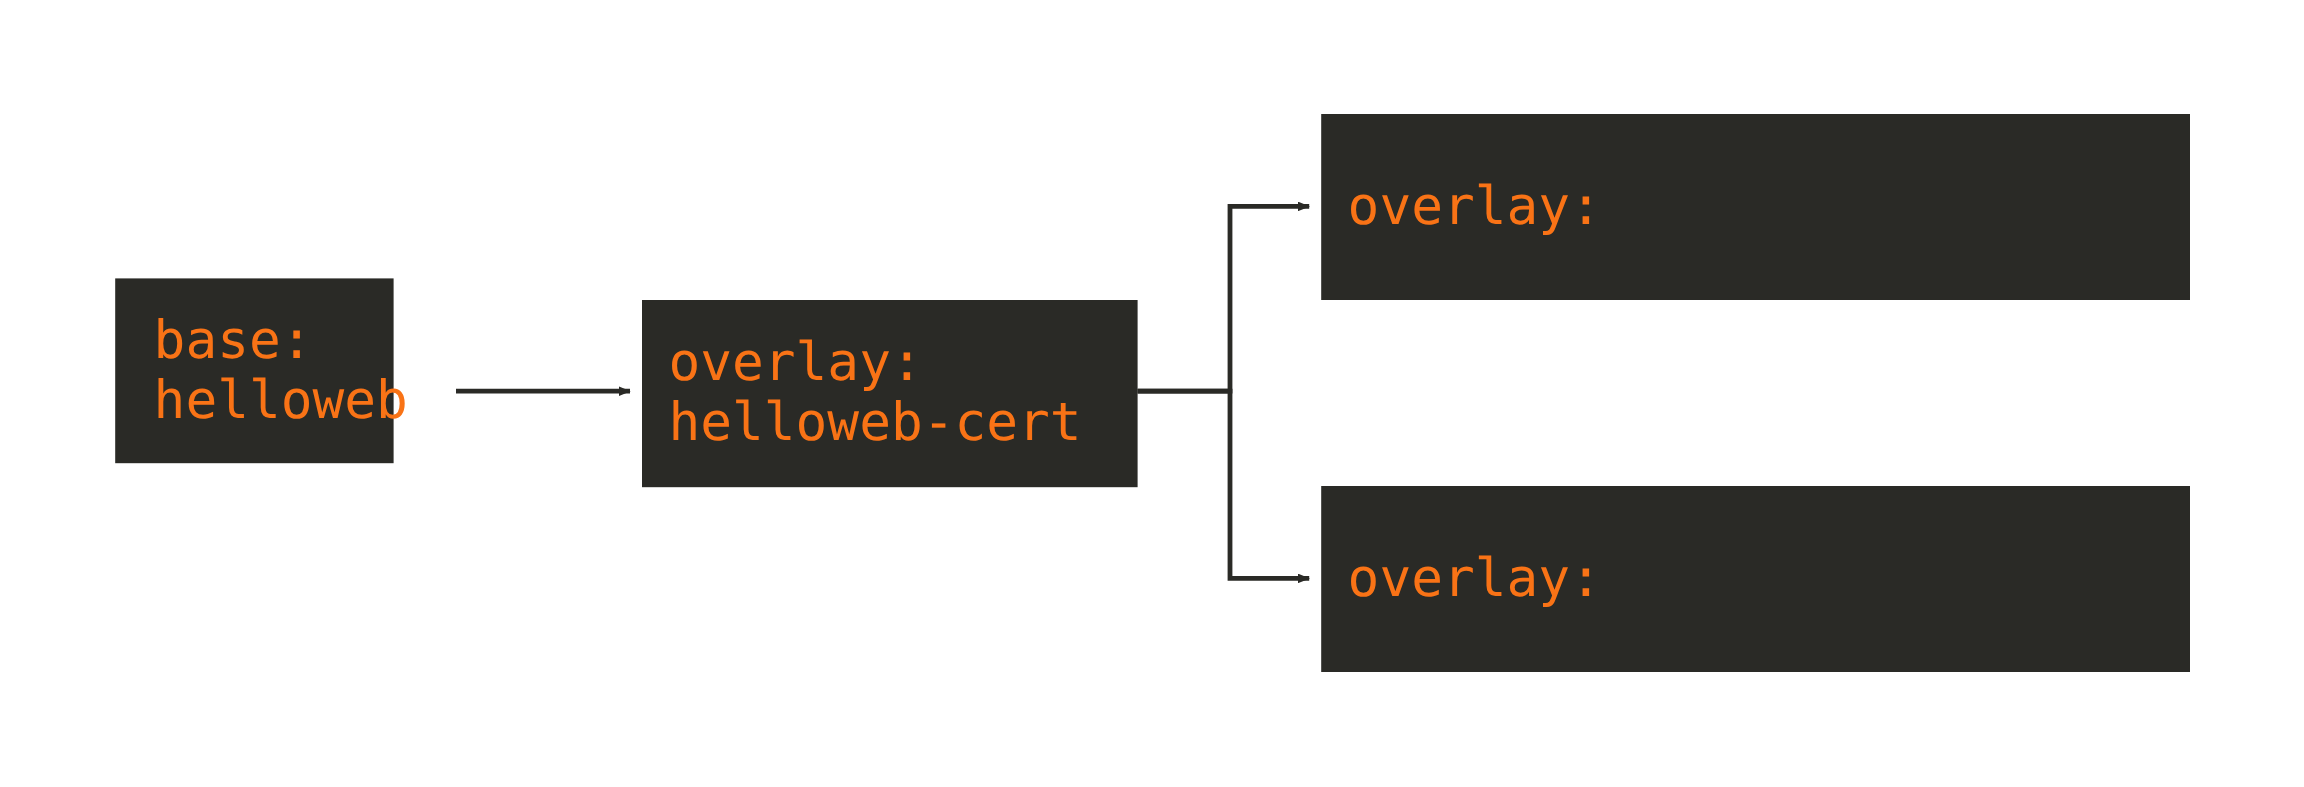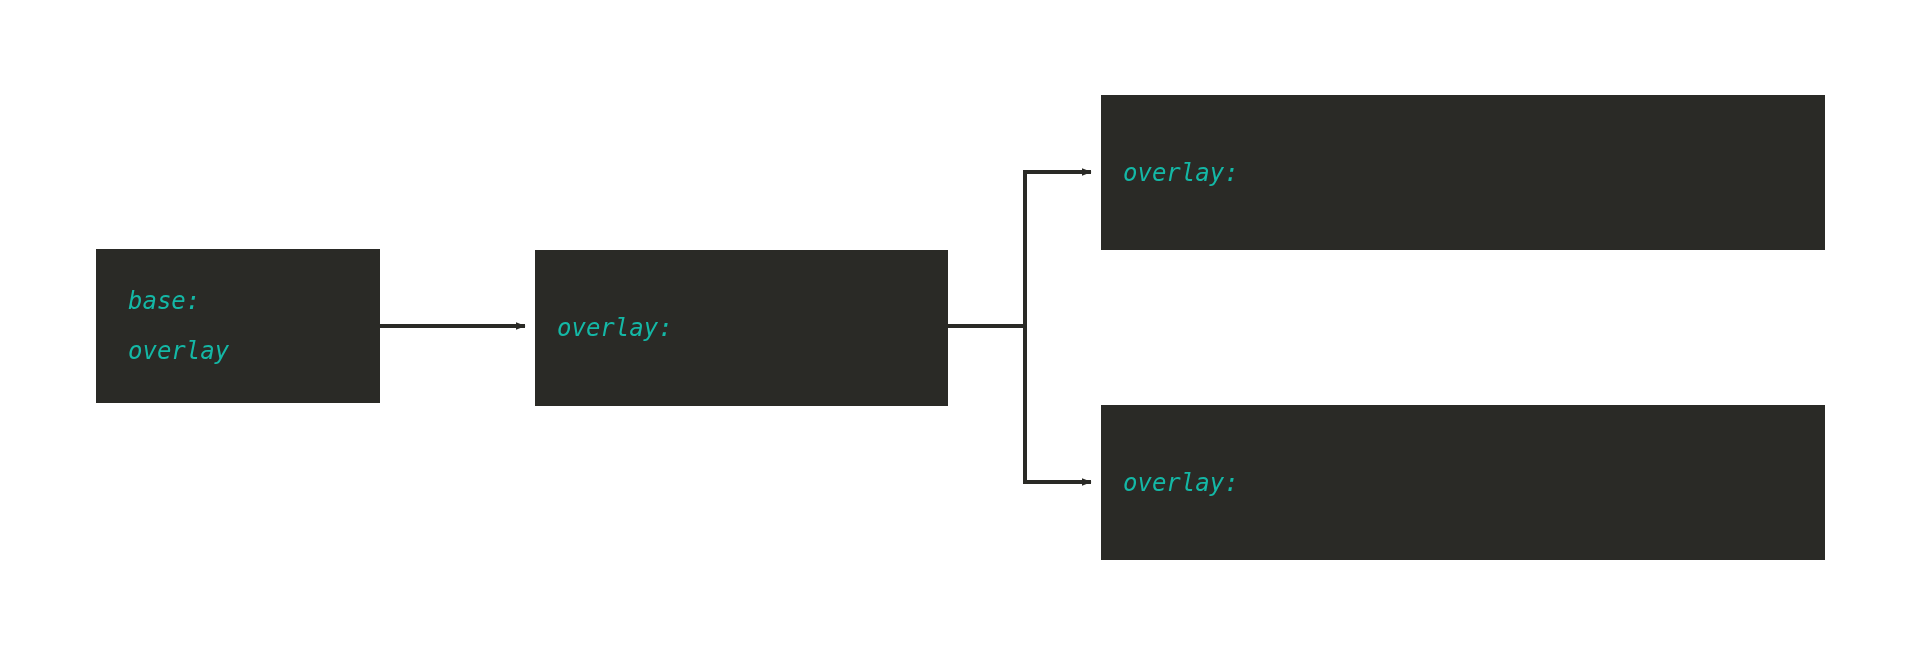--- a/index.html
+++ b/index.html
@@ -19,44 +19,43 @@
     position: absolute;
     left: 0;
     top: 0;
     width: 1920px;
     height: 656px;
   }
 
   .node {
     position: absolute;
     background: #2a2a26;
-    color: #14b8a6;
+    color: #f97316;
     box-sizing: border-box;
     display: flex;
     flex-direction: column;
     justify-content: center;
-    font-size: 24px;
+    font-size: 44px;
     line-height: 50px;
     letter-spacing: 0px;
     padding-left: 22px;
     white-space: pre;
     z-index: 2;
-    font-style: italic;
   }
 
   .node .line1,
   .node .line2 {
     display: block;
   }
 
   
   #node-base {
     left: 96px;
-    top: 249px;
-    width: 284px;
+    top: 232px;
+    width: 232px;
     height: 154px;
     padding-left: 32px;
   }
   #node-overlay-cert {
     left: 535px;
     top: 250px;
     width: 413px;
     height: 156px;
   }
   #node-overlay-letsencrypt {
@@ -102,25 +101,26 @@
       <path d="M 948 326 L 1025 326 L 1025 172 L 1091 172" fill="none" stroke="#2a2a26" stroke-width="4" stroke-linejoin="miter" marker-end="url(#arrowhead)"></path>
     </g>
 
     <g>
       <path d="M 948 326 L 1025 326 L 1025 482 L 1091 482" fill="none" stroke="#2a2a26" stroke-width="4" stroke-linejoin="miter" marker-end="url(#arrowhead)"></path>
     </g>
   </svg>
 
   <div class="node" id="node-base">
     <span class="line1">base:</span>
-    <span class="line2">overlay</span>
+    <span class="line2">helloweb</span>
   </div>
 
   <div class="node" id="node-overlay-cert">
     <span class="line1">overlay:</span>
+    <span class="line2">helloweb-cert</span>
   </div>
 
   <div class="node" id="node-overlay-letsencrypt">
     <span class="line1">overlay:</span>
   </div>
 
   <div class="node" id="node-overlay-self-signed">
     <span class="line1">overlay:</span>
   </div>
 

